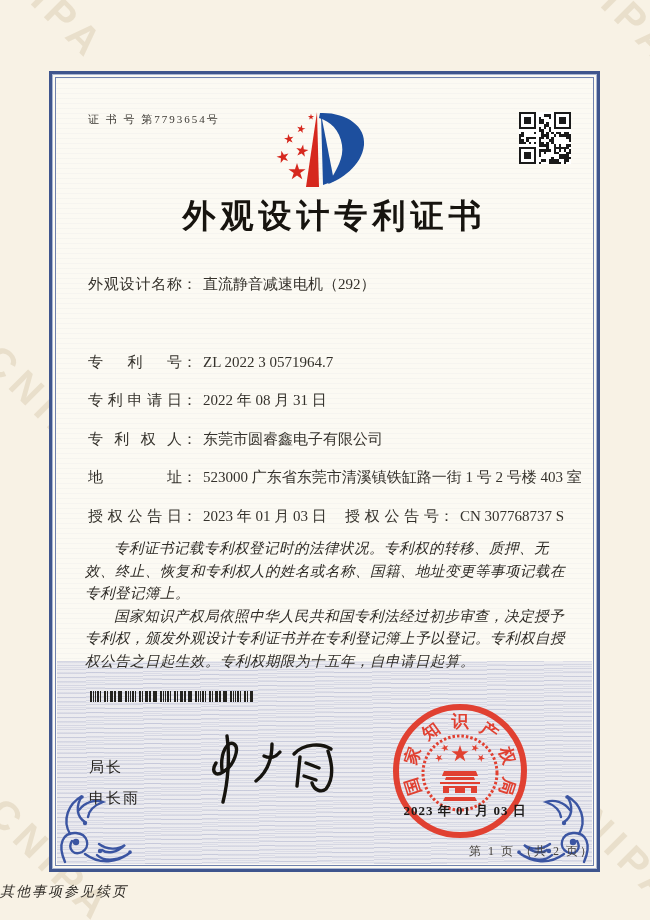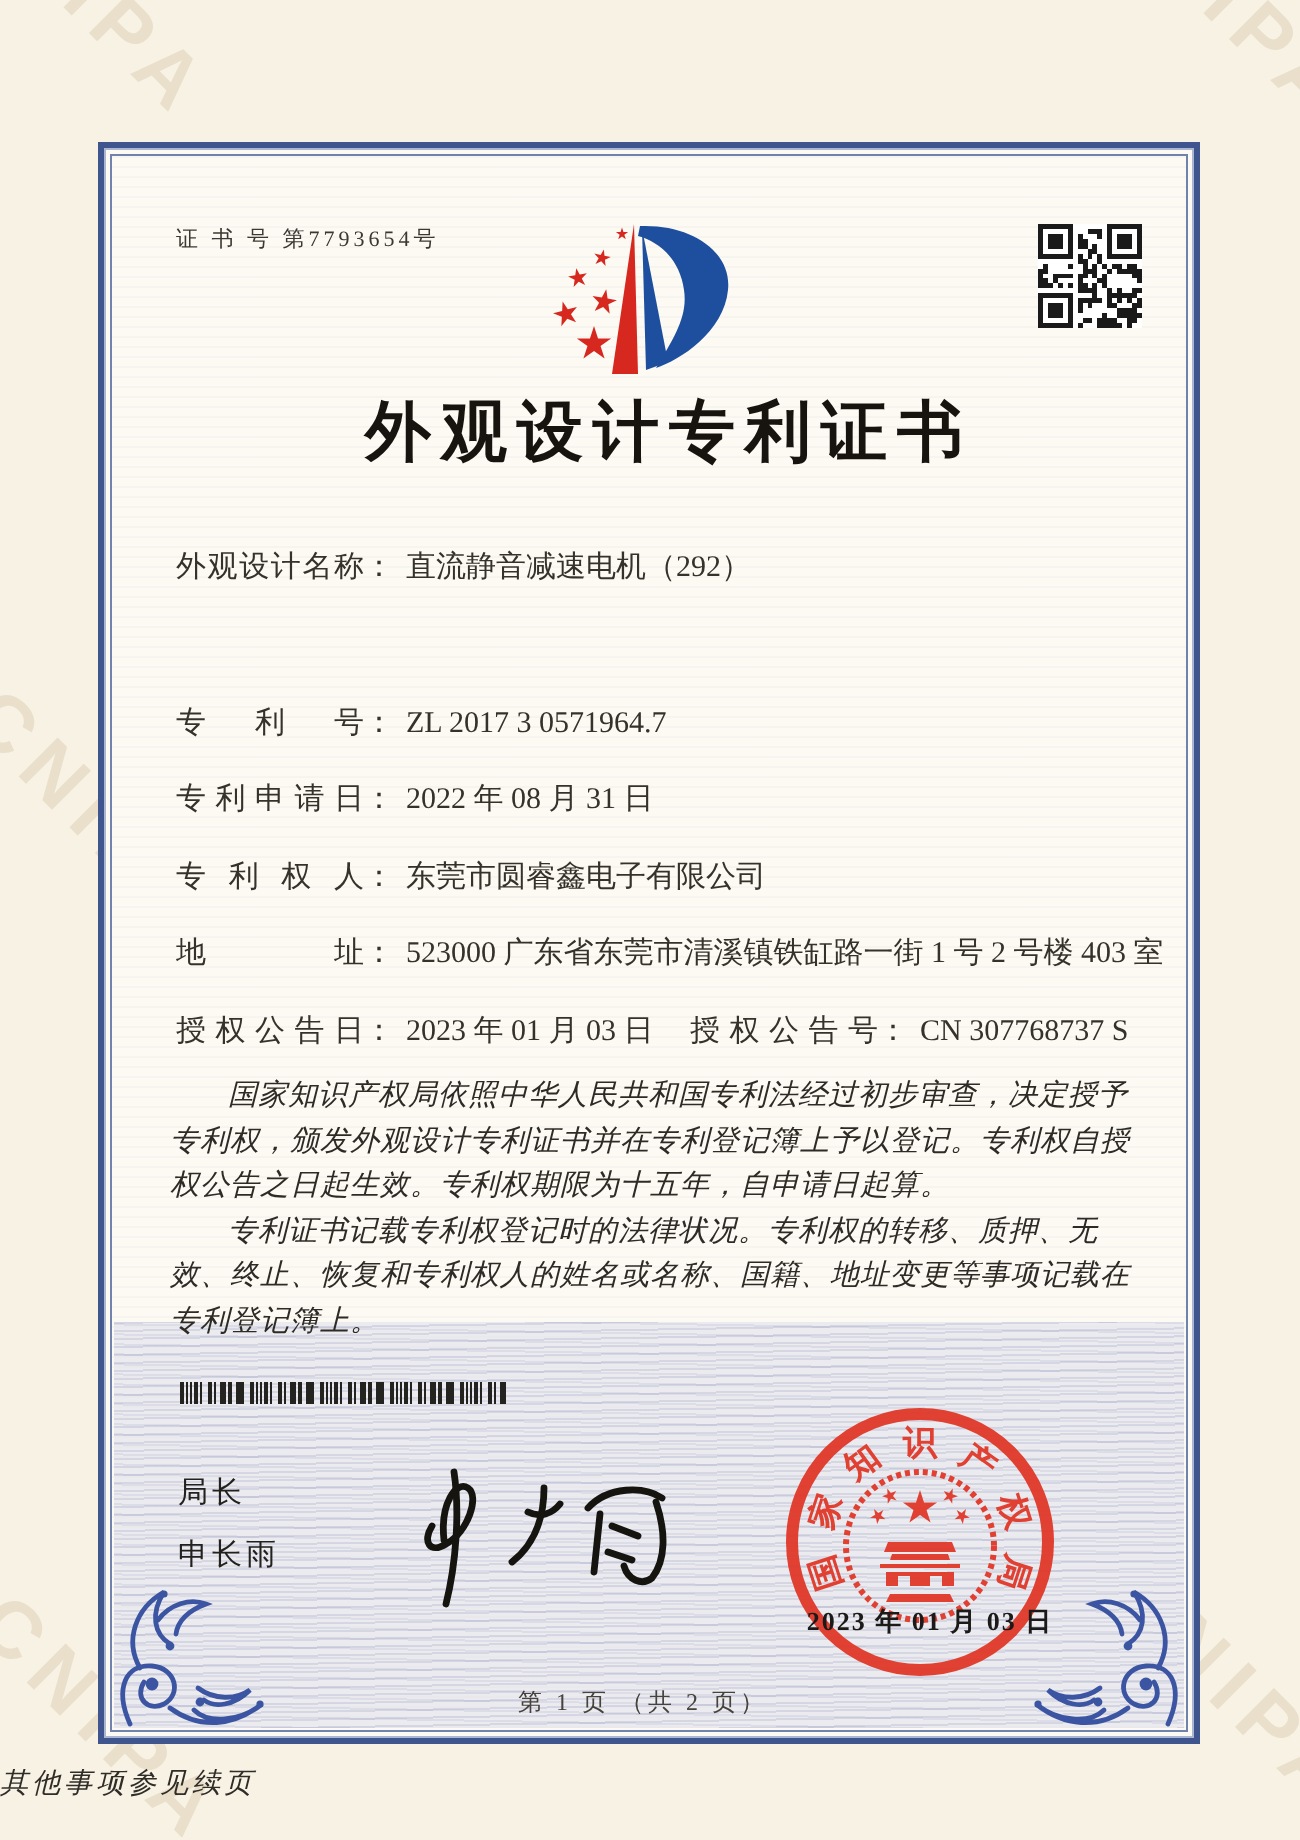--- a/index.html
+++ b/index.html
@@ -35,27 +35,27 @@
   .field{position:absolute;font-size:15px;line-height:21px;color:#35322c;white-space:nowrap;}
   .field .lbl{display:inline-block;width:94px;text-align:justify;text-align-last:justify;}
   .field .colon{margin-right:6px;}
   .body-text{position:absolute;left:85px;top:537px;width:482px;font-size:14.5px;
              line-height:22.5px;color:#2e2b26;font-style:italic;letter-spacing:0.5px;}
   .body-text p{margin:0;text-indent:2em;}
   .barcode{position:absolute;left:90px;top:691px;width:164px;height:11px;
      background:
        repeating-linear-gradient(90deg,#24231f 0 2px,transparent 2px 3px,#24231f 3px 4px,transparent 4px 7px),
        repeating-linear-gradient(90deg,#24231f 0 1px,transparent 1px 5px);}
-  .signer{position:absolute;left:89px;top:731px;font-family:"Liberation Sans","DejaVu Sans",sans-serif;
+  .signer{position:absolute;left:89px;top:751px;font-family:"Liberation Sans","DejaVu Sans",sans-serif;
           font-size:15px;color:#23211e;letter-spacing:2px;line-height:31px;}
   .signature{position:absolute;left:192px;top:730px;width:150px;height:80px;}
   .seal{position:absolute;left:385px;top:696px;width:150px;height:150px;opacity:0.93;}
   .seal-date{position:absolute;left:398px;top:802px;width:134px;text-align:center;
              font-size:13px;letter-spacing:1px;color:#1c1a18;font-weight:bold;}
-  .page-num{position:absolute;left:49px;top:843px;width:545px;text-align:center;
+  .page-num{position:absolute;left:49px;top:843px;width:545px;text-align:right;
             font-size:12px;letter-spacing:2px;color:#46423c;}
   .cont-note{position:absolute;left:0;top:883px;width:650px;text-align:left;
              font-size:14px;font-style:italic;letter-spacing:2px;color:#302d28;}
 </style>
 </head>
 <body>
 
 <div class="page">
 
   <div class="wm" style="left:-35px;top:-25px">CNIPA</div>
@@ -257,41 +257,41 @@
       <rect x="1" y="15" width="5" height="5" fill="#fff"></rect>
       <rect x="2" y="16" width="3" height="3" fill="#1a1a1a"></rect>
     </svg>
 
   <div class="title">外观设计专利证书</div>
 
   <div class="field" style="left:88px;top:274px">
     <span class="lbl">外观设计名称</span><span class="colon">：</span><span>直流静音减速电机（292）</span>
   </div>
   <div class="field" style="left:88px;top:352px">
-    <span class="lbl">专利号</span><span class="colon">：</span><span>ZL 2017 3 0571964.7</span>
+    <span class="lbl">专利号</span><span class="colon">：</span><span>ZL 2022 3 0571964.7</span>
   </div>
   <div class="field" style="left:88px;top:390px">
     <span class="lbl">专利申请日</span><span class="colon">：</span><span>2022 年 08 月 31 日</span>
   </div>
   <div class="field" style="left:88px;top:429px">
     <span class="lbl">专利权人</span><span class="colon">：</span><span>东莞市圆睿鑫电子有限公司</span>
   </div>
   <div class="field" style="left:88px;top:467px">
     <span class="lbl">地址</span><span class="colon">：</span><span>523000 广东省东莞市清溪镇铁缸路一街 1 号 2 号楼 403 室</span>
   </div>
   <div class="field" style="left:88px;top:506px">
     <span class="lbl">授权公告日</span><span class="colon">：</span><span>2023 年 01 月 03 日</span>
   </div>
   <div class="field" style="left:345px;top:506px">
     <span class="lbl">授权公告号</span><span class="colon">：</span><span>CN 307768737 S</span>
   </div>
 
   <div class="body-text">
+    <p>专利证书记载专利权登记时的法律状况。专利权的转移、质押、无效、终止、恢复和专利权人的姓名或名称、国籍、地址变更等事项记载在专利登记簿上。</p>
     <p>国家知识产权局依照中华人民共和国专利法经过初步审查，决定授予专利权，颁发外观设计专利证书并在专利登记簿上予以登记。专利权自授权公告之日起生效。专利权期限为十五年，自申请日起算。</p>
-    <p>专利证书记载专利权登记时的法律状况。专利权的转移、质押、无效、终止、恢复和专利权人的姓名或名称、国籍、地址变更等事项记载在专利登记簿上。</p>
   </div>
 
   <div class="barcode"></div>
 
   <div class="signer">
     <div>局长</div>
     <div>申长雨</div>
   </div>
 
   <svg class="signature" viewBox="0 0 150 80">

